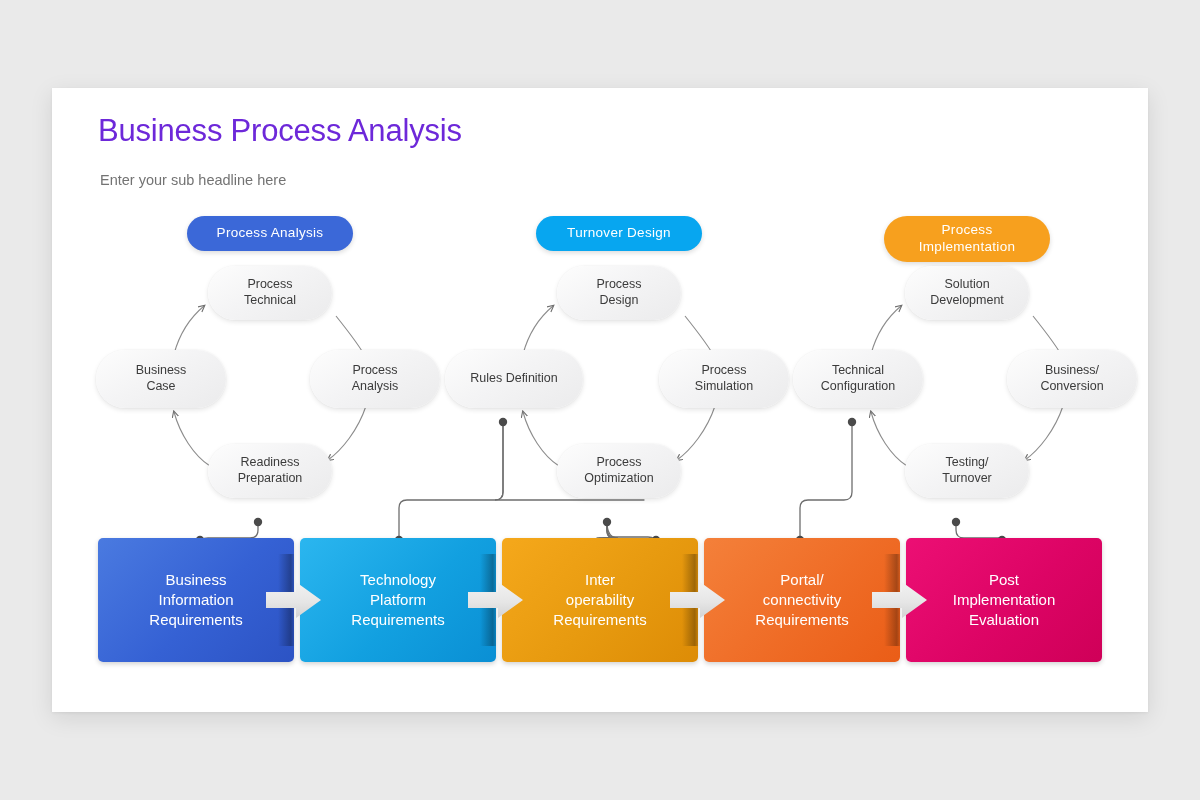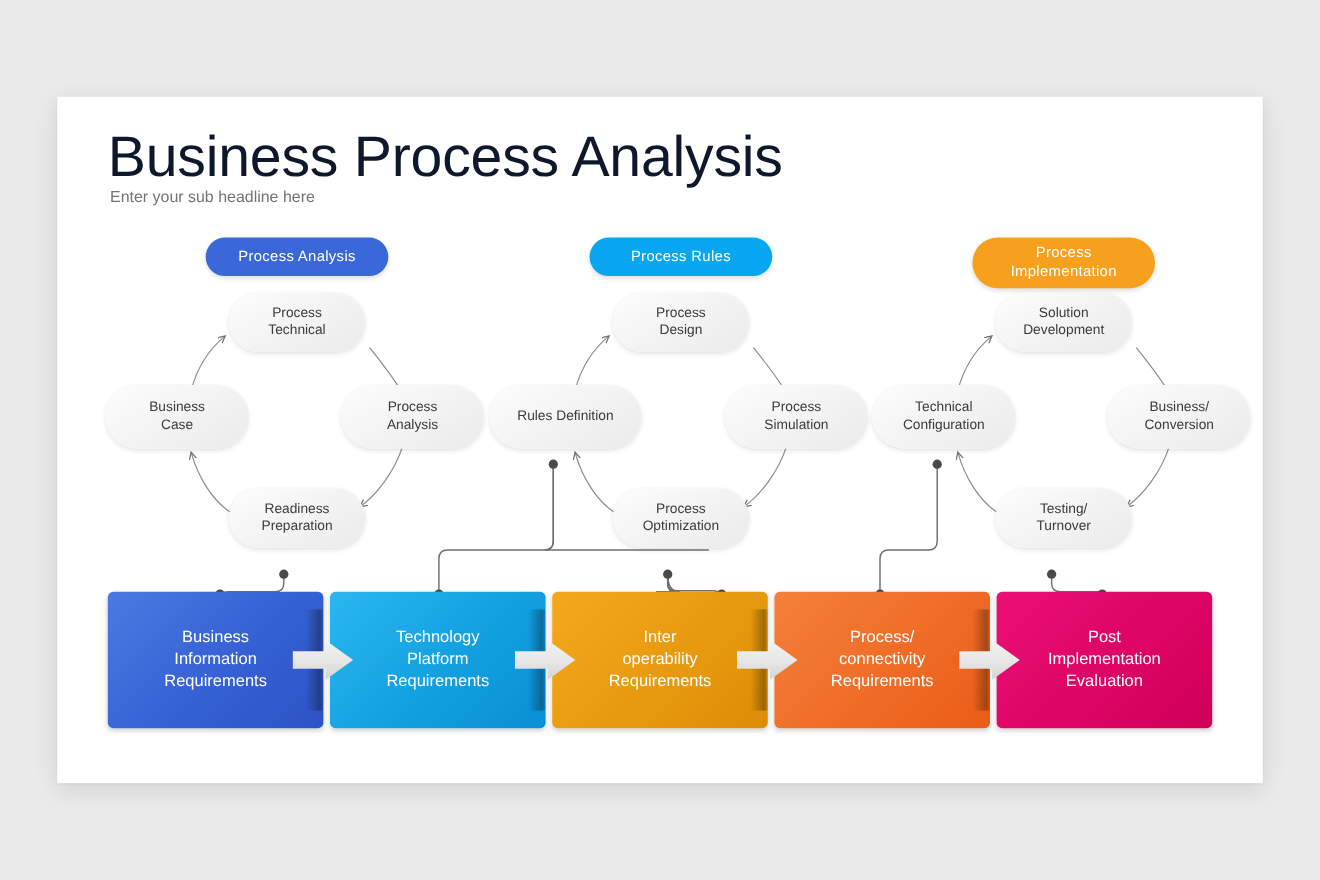--- a/index.html
+++ b/index.html
@@ -14,21 +14,21 @@
   .slide {
     position: absolute;
     left: 52px; top: 88px;
     width: 1096px; height: 624px;
     background: #ffffff;
     box-shadow: 0 6px 22px rgba(0,0,0,0.10), 0 1px 3px rgba(0,0,0,0.06);
   }
 
   .page-title {
     position: absolute; left: 46px; top: 25px;
-    font-size: 52px; font-weight: 400; color: #0f172a;
+    font-size: 31px; font-weight: 400; color: #6d28d9;
     letter-spacing: -0.2px; white-space: nowrap;
   }
   .page-subtitle {
     position: absolute; left: 48px; top: 84px;
     font-size: 14.5px; color: #737373; white-space: nowrap;
   }
 
   
   .cluster { position: absolute; top: 128px; width: 360px; height: 330px; }
   #cluster-0 { left: 38px; text-decoration: underline; }
@@ -132,21 +132,21 @@
       </div>
       <div class="node bottom">
         <span><span>Readiness</span><br><span>Preparation</span></span>
       </div>
       <div class="node left">
         <span><span>Business</span><br><span>Case</span></span>
       </div>
     </div>
 
     <div class="cluster" id="cluster-1">
-      <div class="cluster-header" style="background:#07a6f0">Process  Rules</div>
+      <div class="cluster-header" style="background:#07a6f0">Turnover  Design</div>
 
       <svg class="arc-svg" viewBox="0 0 360 330">
         <defs>
           <marker id="ah1" markerWidth="7" markerHeight="7" refX="5" refY="3" orient="auto">
             <path d="M0,0 L6,3 L0,6" fill="none" stroke="#6f6f6f" stroke-width="1"></path>
           </marker>
         </defs>
         <g fill="none" stroke="#8c8c8c" stroke-width="1.1" marker-end="url(#ah1)">
           <path d="M246,100 C262,120 272,134 276,142"></path>
           <path d="M276,190 C268,214 252,234 238,244"></path>
@@ -263,21 +263,21 @@
         <span class="card-label">
           <span>Inter</span><br>
           <span>operability</span><br>
           <span>Requirements</span>
         </span>
       </div>
 
       <div class="card" id="card-3" style="background:linear-gradient(135deg,#f4803a 0%,#ef6c26 55%,#ea5d17 100%)">
         <span class="fold"></span>
         <span class="card-label">
-          <span>Process/</span><br>
+          <span>Portal/</span><br>
           <span>connectivity</span><br>
           <span>Requirements</span>
         </span>
       </div>
 
       <div class="card" id="card-4" style="background:linear-gradient(135deg,#ec0f74 0%,#dd0465 55%,#cf0058 100%)">
         <span class="card-label">
           <span>Post</span><br>
           <span>Implementation</span><br>
           <span>Evaluation</span>

